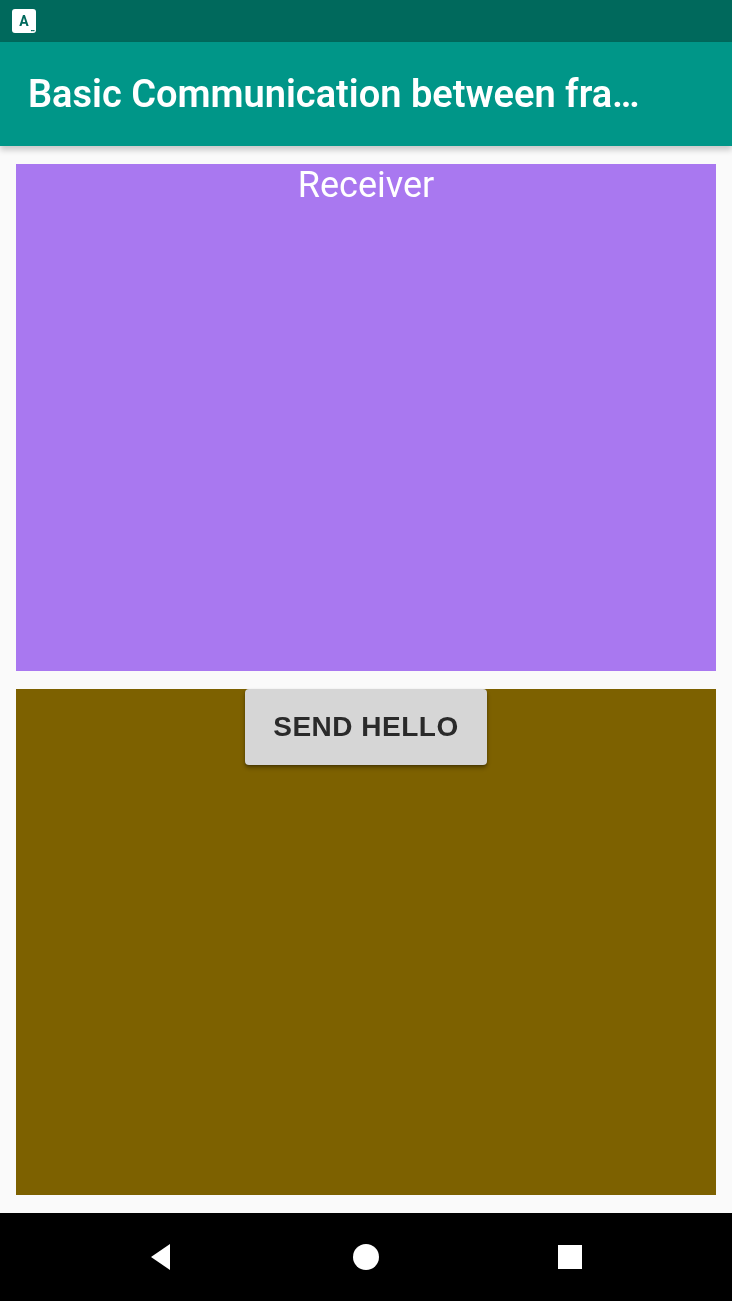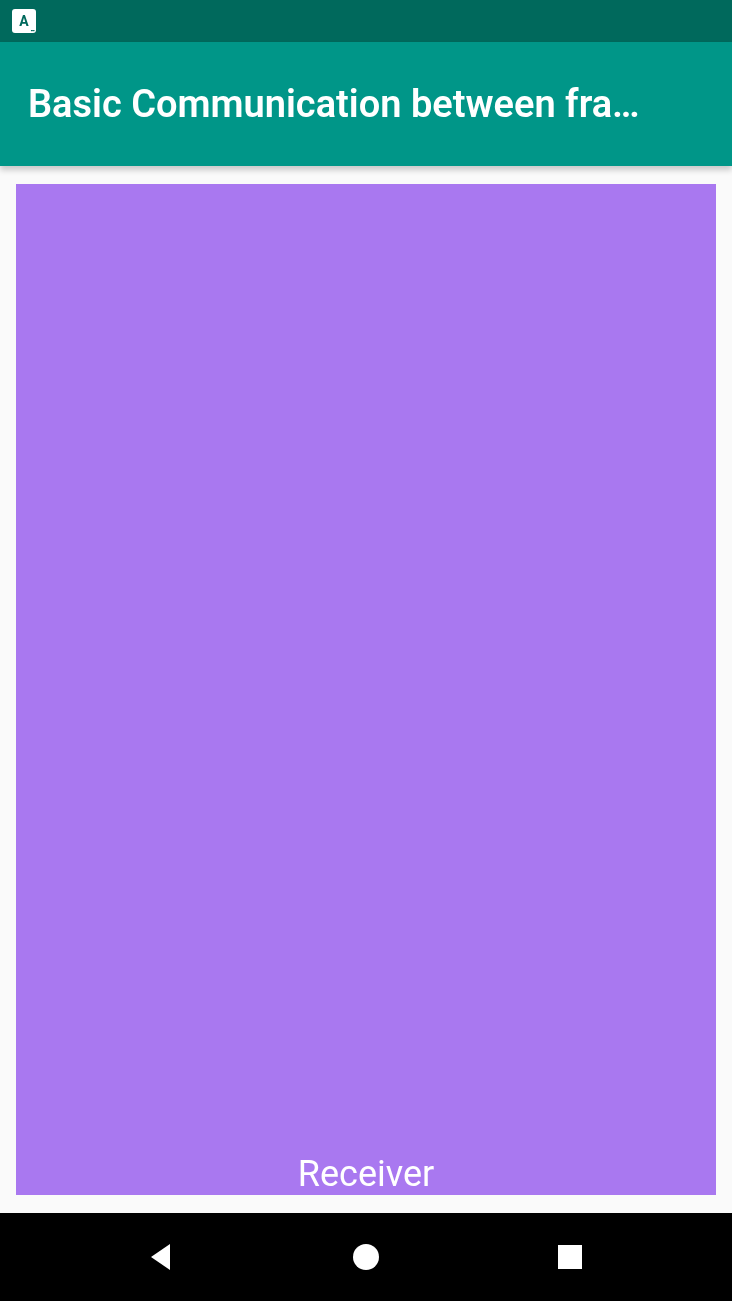--- a/index.html
+++ b/index.html
@@ -50,21 +50,21 @@
     }
     .wifi-icon, .cell-icon, .battery-icon { display: inline-block; }
     .clock {
       font-size: 27px;
       font-weight: 400;
       margin-left: 6px;
       letter-spacing: -0.5px;
     }
     
     .action-bar {
-      height: 124px;
+      height: 104px;
       background: #009688;
       display: flex;
       align-items: center;
       padding: 0 28px;
       box-shadow: 0 4px 6px rgba(0,0,0,0.2);
       position: relative;
       z-index: 2;
     }
     .app-title {
       color: #fff;
@@ -80,21 +80,21 @@
       flex: 1;
       padding: 18px 16px 18px 16px;
       display: flex;
       flex-direction: column;
       gap: 18px;
       background: #fafafa;
     }
     .fragment {
       flex: 1;
       display: flex;
-      align-items: flex-end;
+      align-items: flex-start;
       justify-content: center;
       position: relative;
     }
     .fragment-receiver {
       background: #a978f0;
     }
     .fragment-sender {
       background: #7d6100;
     }
     .receiver-label {
@@ -143,20 +143,23 @@
 </div>
 
 <div class="action-bar">
   <div class="app-title">Basic Communication between fra…</div>
 </div>
 
 <div class="content">
   <div class="fragment fragment-receiver">
     <div class="receiver-label">Receiver</div>
   </div>
+  <div class="fragment fragment-sender">
+    <button class="send-button">SEND HELLO</button>
+  </div>
 </div>
 
 <div class="nav-bar">
   <div class="nav-btn">
     <svg width="34" height="34" viewBox="0 0 34 34">
         <path d="M25 4 L25 30 L6 17 Z" fill="#fff"></path>
       </svg>
   </div>
   <div class="nav-btn">
     <svg width="32" height="32" viewBox="0 0 32 32">

